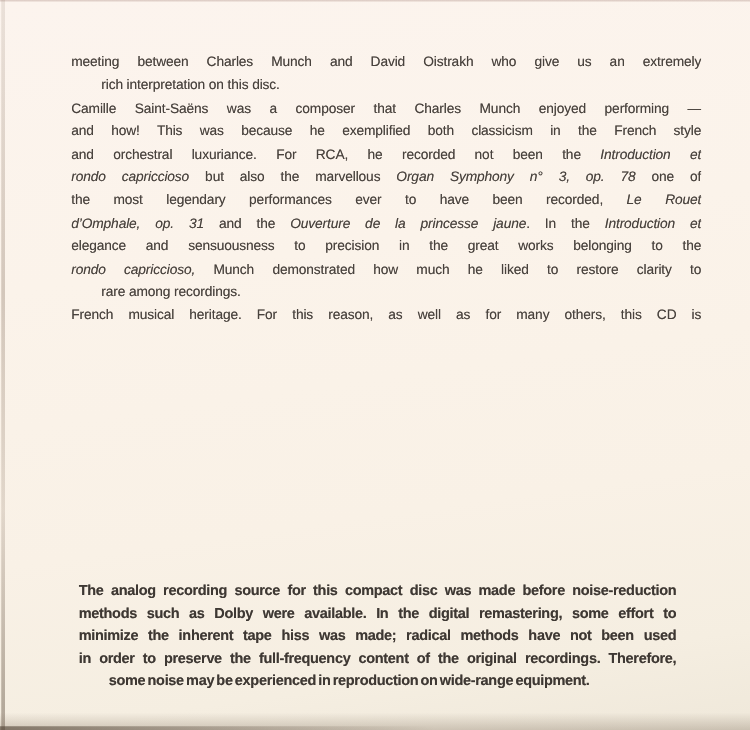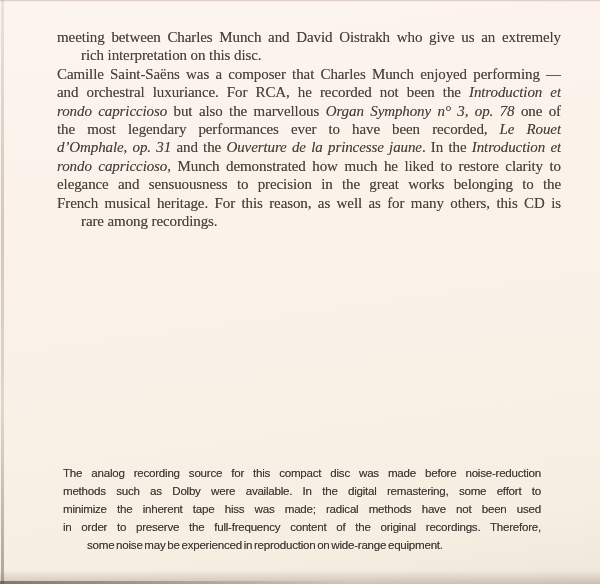--- a/index.html
+++ b/index.html
@@ -28,30 +28,29 @@
     position: absolute; left: 0; right: 0; bottom: 0; height: 14px;
     background: linear-gradient(to bottom,
       rgba(118,102,84,0), rgba(118,102,84,0.18) 60%, rgba(118,102,84,0.30));
   }
   .bottom-edge-line {
     position: absolute; left: 0; bottom: 0; height: 3px; width: 58%;
     background: linear-gradient(to right, rgba(82,68,54,0.62), rgba(82,68,54,0));
   }
   
   .main-text {
-    position: absolute; left: 57px; top: 28px; width: 504px;
-    font-size: 15px; line-height: 18.4px; letter-spacing: -0.1px;
+    position: absolute; left: 57px; top: 41px; width: 504px;
+    font-size: 11px; line-height: 18.4px; letter-spacing: -0.1px;
     color: #48423d;
     text-shadow: 0 0 0.5px rgba(72,64,58,0.55);
-    font-family: Liberation Serif, serif;
   }
   .main-text .line { height: 18.4px; }
   .notice-text {
     position: absolute; left: 63px; top: 464px; width: 478px;
-    font-size: 11.6px; line-height: 18px; font-weight: 400;
+    font-size: 11.6px; line-height: 18px; font-weight: 700;
     letter-spacing: -0.25px; word-spacing: -1.2px;
     color: #3e3833;
     text-shadow: 0 0 0.5px rgba(62,56,51,0.55);
   }
   .notice-text .line { height: 18px; }
   .line {
     text-align: justify; text-align-last: justify;
     overflow: hidden; white-space: normal;
   }
   .line.last { text-align-last: left; margin-left: 24px; }
@@ -66,28 +65,29 @@
   <div class="bottom-shadow"></div>
   <div class="bottom-edge-line"></div>
 
   <div class="main-text">
       <div class="para">
         <div class="line"><span class="rm">meeting between Charles Munch and David Oistrakh who give us an extremely</span></div>
         <div class="line last"><span class="rm">rich interpretation on this disc.</span></div>
       </div>
       <div class="para">
         <div class="line"><span class="rm">Camille Saint-Saëns was a composer that Charles Munch enjoyed performing —</span></div>
+        <div class="line"><span class="rm">and how! This was because he exemplified both classicism in the French style</span></div>
         <div class="line"><span class="rm">and orchestral luxuriance. For RCA, he recorded not been the </span><span class="it">Introduction et</span></div>
         <div class="line"><span class="it">rondo capriccioso</span><span class="rm"> but also the marvellous </span><span class="it">Organ Symphony n° 3, op. 78</span><span class="rm"> one of</span></div>
         <div class="line"><span class="rm">the most legendary performances ever to have been recorded, </span><span class="it">Le Rouet</span></div>
         <div class="line"><span class="it">d’Omphale, op. 31</span><span class="rm"> and the </span><span class="it">Ouverture de la princesse jaune</span><span class="rm">. In the </span><span class="it">Introduction et</span></div>
+        <div class="line"><span class="rm">elegance and sensuousness to precision in the great works belonging to the</span></div>
         <div class="line"><span class="it">rondo capriccioso,</span><span class="rm"> Munch demonstrated how much he liked to restore clarity to</span></div>
-        <div class="line"><span class="rm">elegance and sensuousness to precision in the great works belonging to the</span></div>
+        <div class="line last"><span class="rm">rare among recordings.</span></div>
         <div class="line"><span class="rm">French musical heritage. For this reason, as well as for many others, this CD is</span></div>
-        <div class="line last"><span class="rm">rare among recordings.</span></div>
       </div>
     </div>
 
   <div class="notice-text">
       <div class="para">
         <div class="line"><span class="rm">The analog recording source for this compact disc was made before noise-reduction</span></div>
         <div class="line"><span class="rm">methods such as Dolby were available. In the digital remastering, some effort to</span></div>
         <div class="line"><span class="rm">minimize the inherent tape hiss was made; radical methods have not been used</span></div>
         <div class="line"><span class="rm">in order to preserve the full-frequency content of the original recordings. Therefore,</span></div>
         <div class="line last"><span class="rm">some noise may be experienced in reproduction on wide-range equipment.</span></div>

